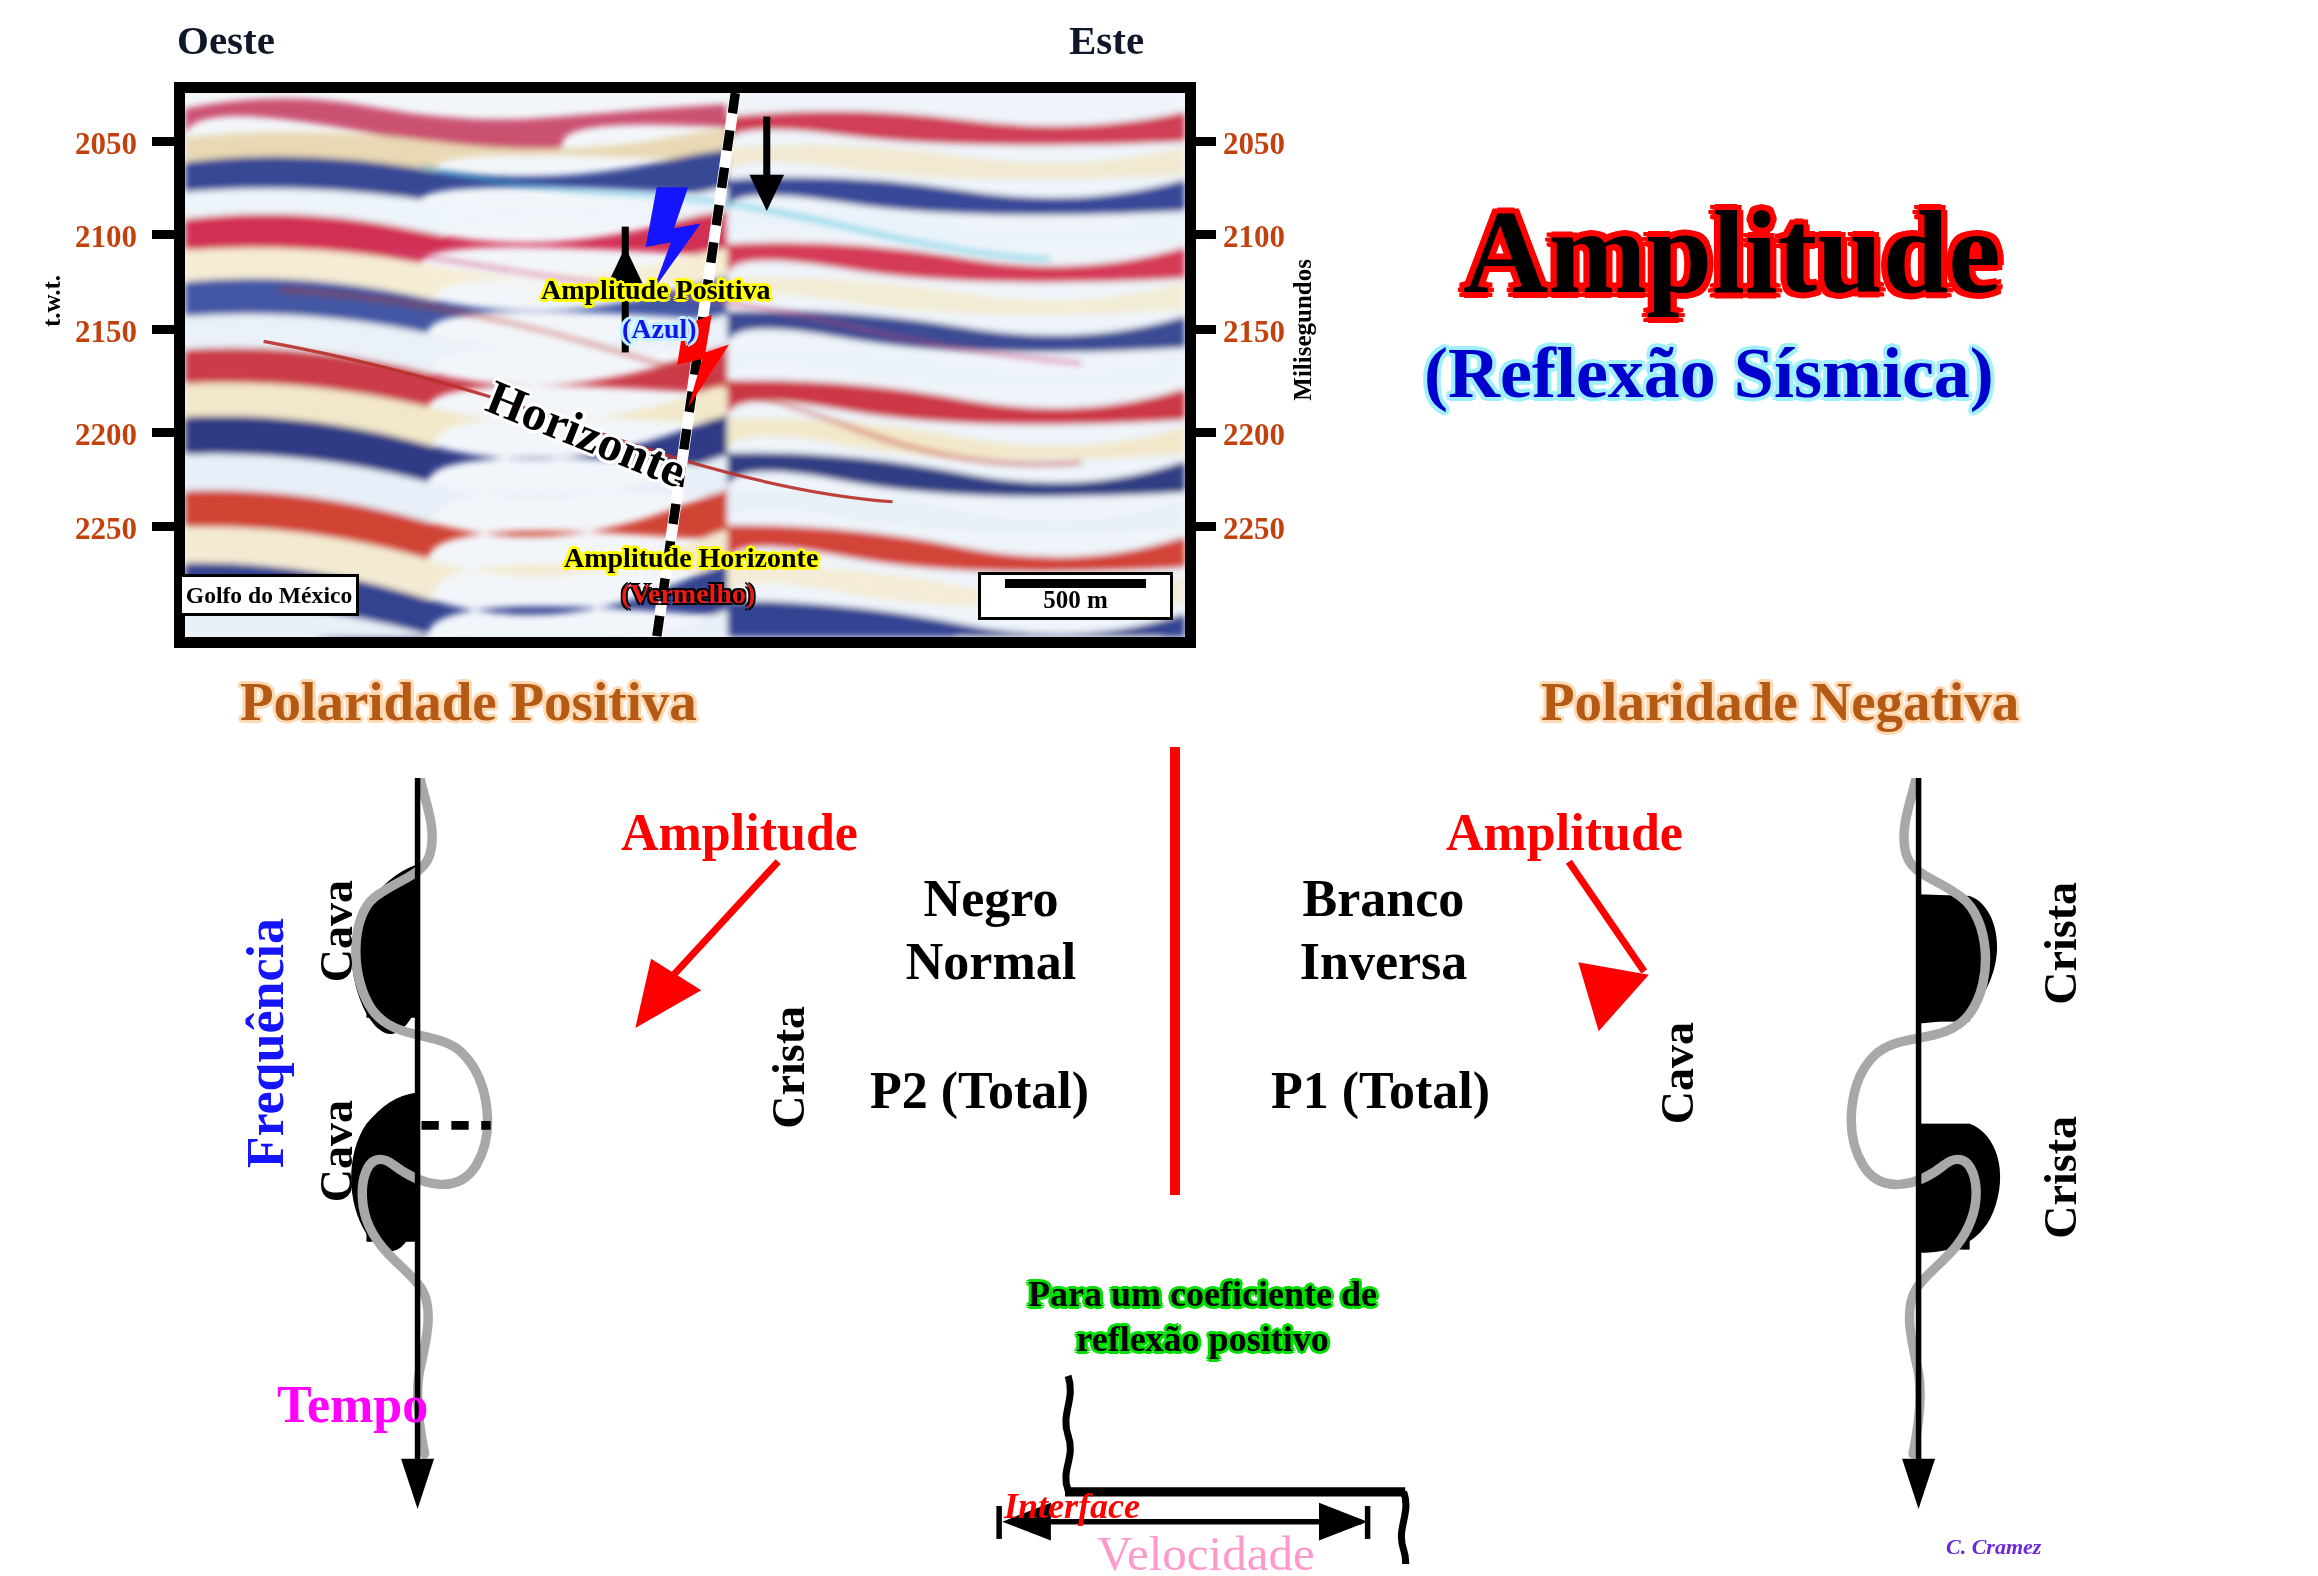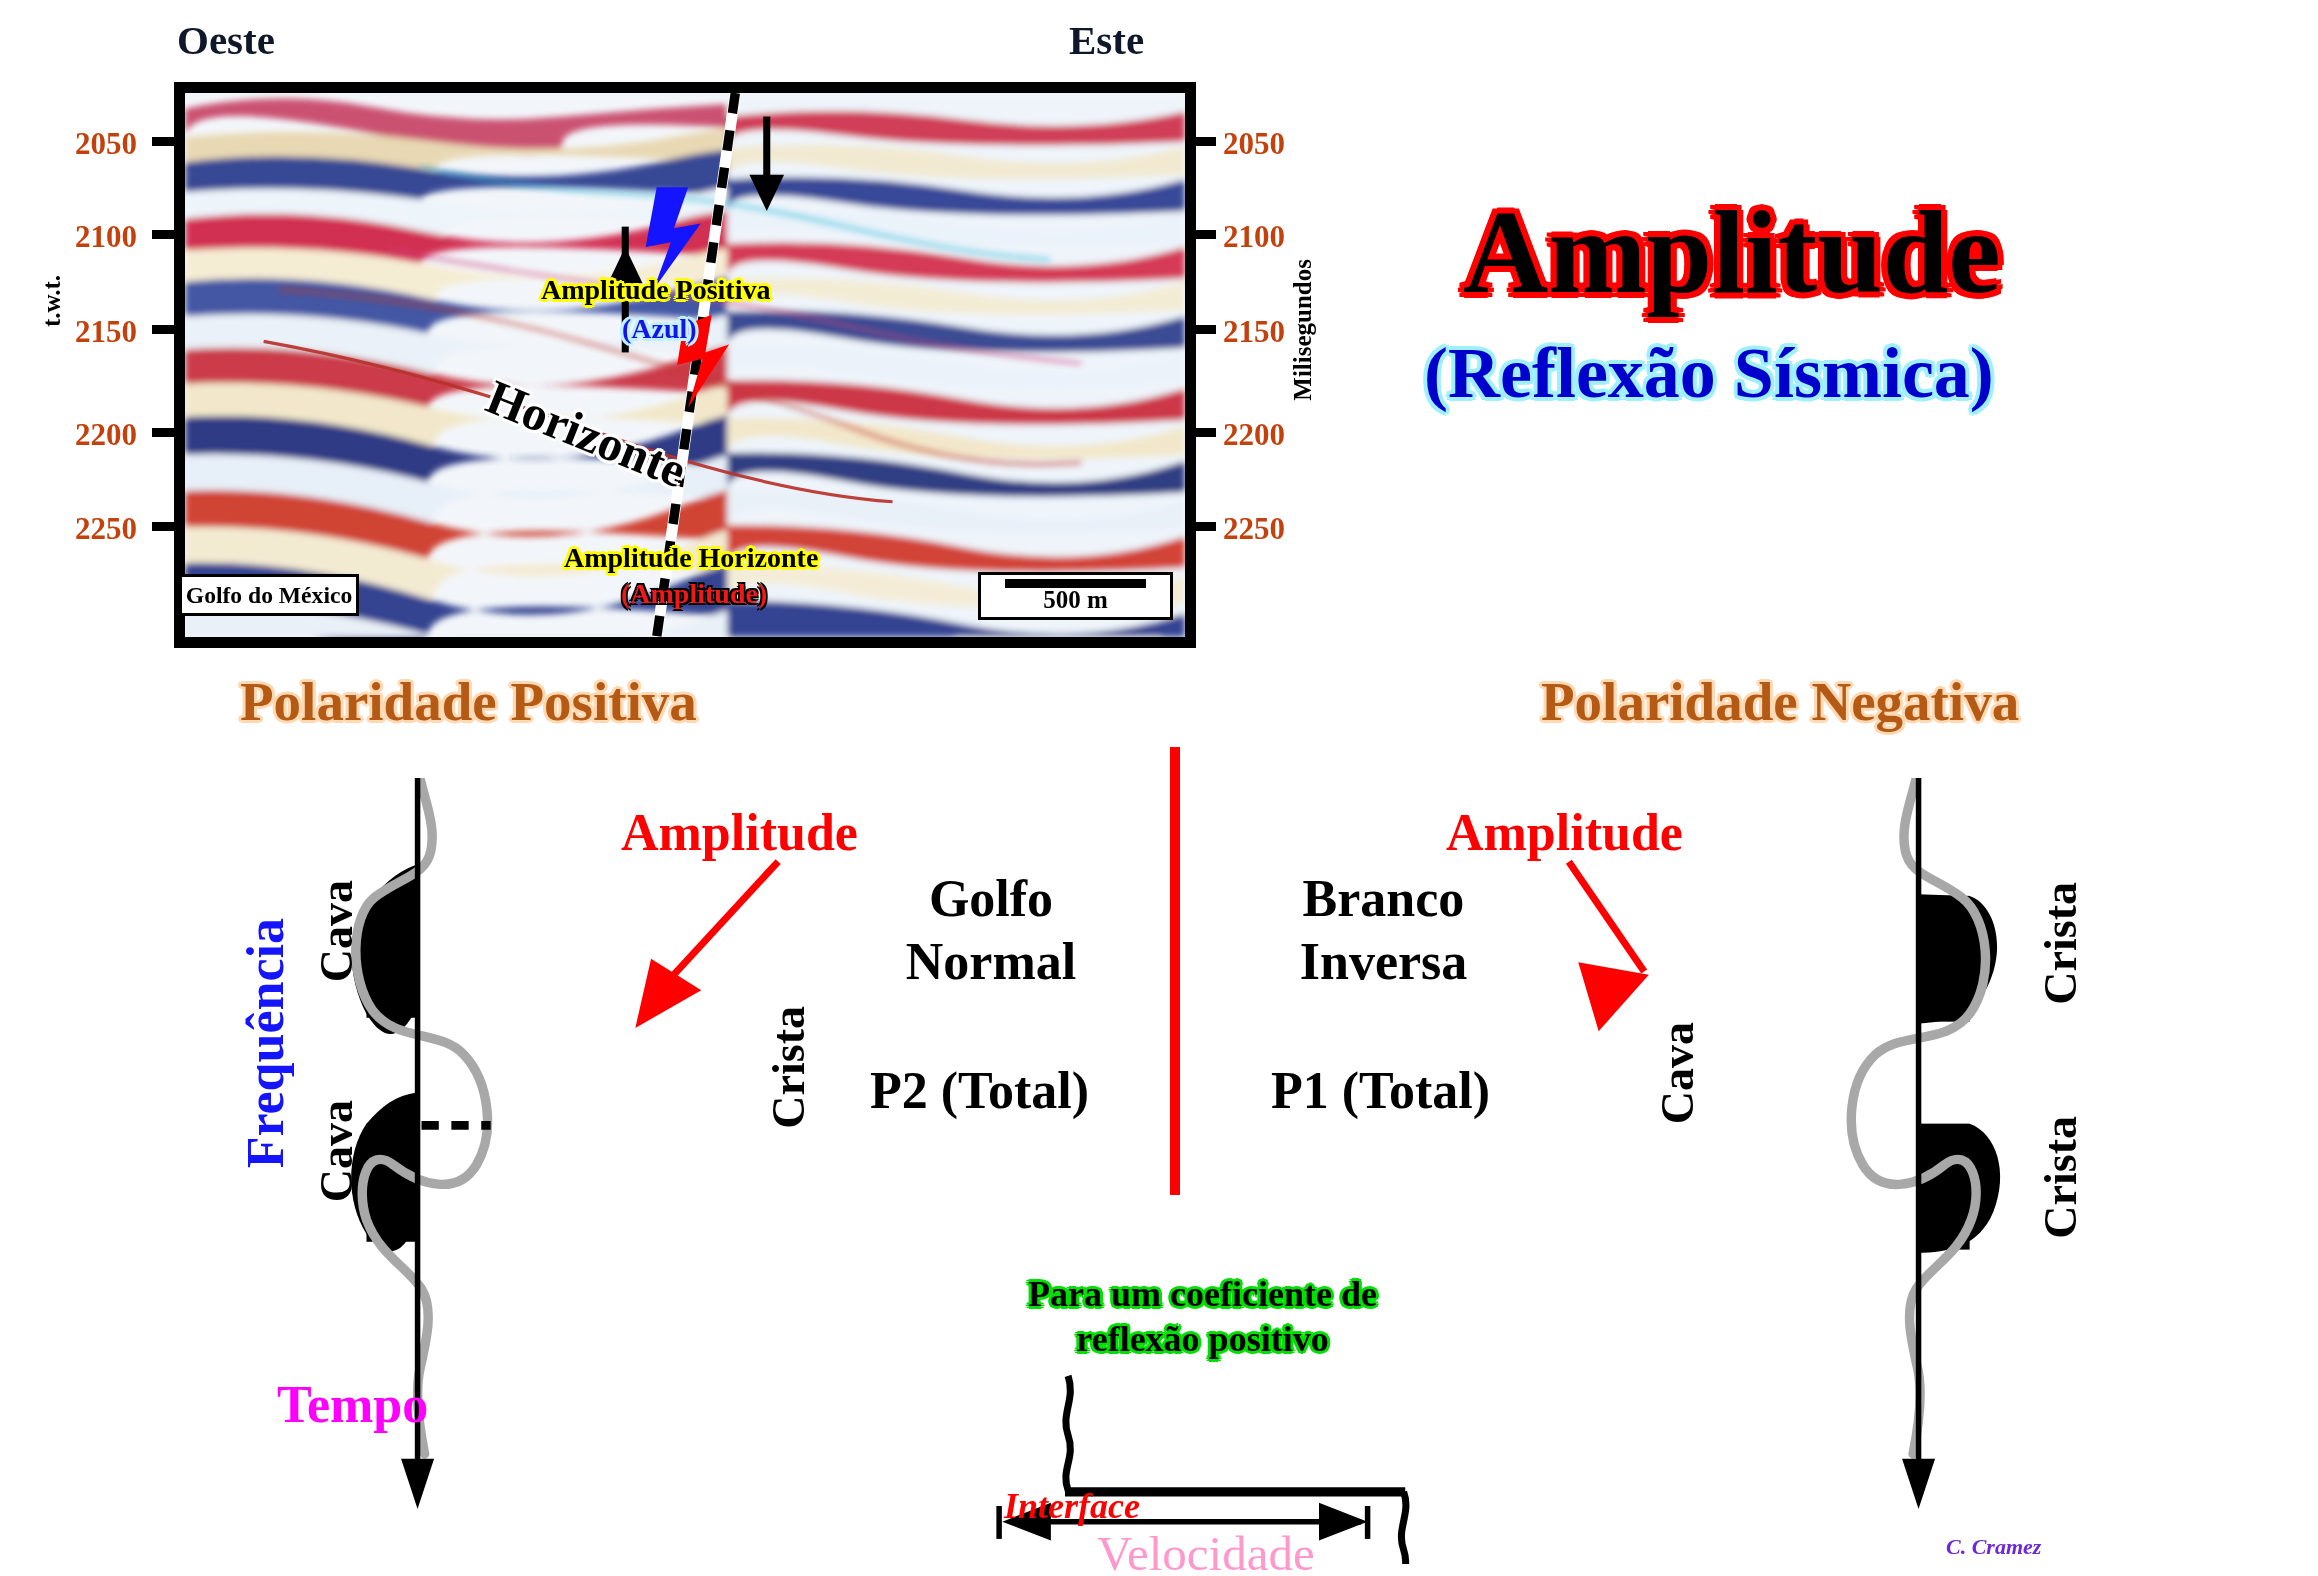--- a/index.html
+++ b/index.html
@@ -191,21 +191,21 @@
         <polygon points="634,296 670,282 662,330 692,320 640,400 658,338 626,346"></polygon>
       </g>
     </svg>
   </div>
 </div>
 
 <div class="abs nosel ylw" style="left:541px;top:274px;">Amplitude Positiva</div>
 <div class="abs nosel blue-par" style="left:622px;top:313px;">(Azul)</div>
 
 <div class="abs nosel ylw" style="left:564px;top:542px;">Amplitude Horizonte</div>
-<div class="abs nosel red-par" style="left:621px;top:578px;">(Amplitude)</div>
+<div class="abs nosel red-par" style="left:621px;top:578px;">(Vermelho)</div>
 
 <div class="abs nosel" id="horizonte-lbl" style="left:500px;top:368px;">Horizonte</div>
 
 <div class="abs boxlbl" style="left:179px;top:574px;width:174px;height:36px;font-size:23.6px;">Golfo do México</div>
 
 <div class="abs boxlbl" style="left:978px;top:572px;width:189px;height:42px;font-size:25px;flex-direction:column;">
   <div style="width:141px;height:8.6px;background:#000;margin-top:1.6px;"></div>
   <div style="margin-top:-1.6px;">500 m</div>
 </div>
 
@@ -250,21 +250,21 @@
 <div class="abs nosel" id="tempo-lbl" style="left:277px;top:1375px;">Tempo</div>
 
 <div class="abs nosel amp-red" style="left:621px;top:803px;">Amplitude</div>
 <div class="abs" style="left:566px;top:849px;width:236px;height:204px;">
   <svg width="236" height="204" viewBox="0 0 300 260">
     <line x1="270" y1="16" x2="128" y2="170" stroke="#ff0000" stroke-width="9"></line>
     <polygon points="88,228 108,140 172,180" fill="#ff0000"></polygon>
   </svg>
 </div>
 
-<div class="abs nosel ctr-txt" style="left:865px;top:869px;width:252px;">Golfo</div>
+<div class="abs nosel ctr-txt" style="left:865px;top:869px;width:252px;">Negro</div>
 <div class="abs nosel ctr-txt" style="left:865px;top:932px;width:252px;">Normal</div>
 <div class="abs nosel ctr-txt" style="left:846px;top:1061px;width:267px;">P2 (Total)</div>
 
 <div class="abs" id="divider-red" style="left:1170px;top:747px;width:10.2px;height:448px;"></div>
 
 <div class="abs nosel pol-head" style="left:1541px;top:670px;">Polaridade Negativa</div>
 
 <div class="abs nosel ctr-txt" style="left:1250px;top:869px;width:267px;">Branco</div>
 <div class="abs nosel ctr-txt" style="left:1250px;top:932px;width:267px;">Inversa</div>
 <div class="abs nosel ctr-txt" style="left:1247px;top:1061px;width:267px;">P1 (Total)</div>

